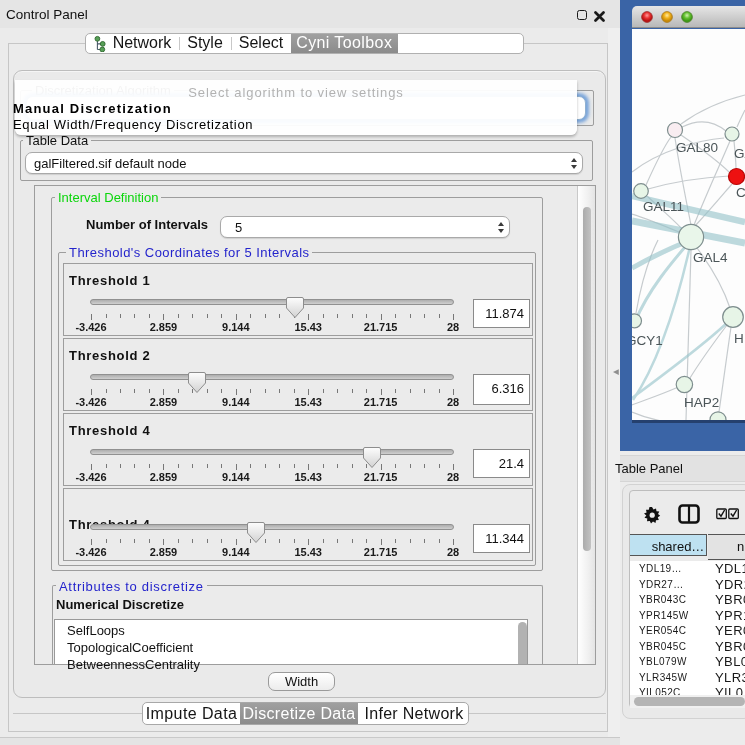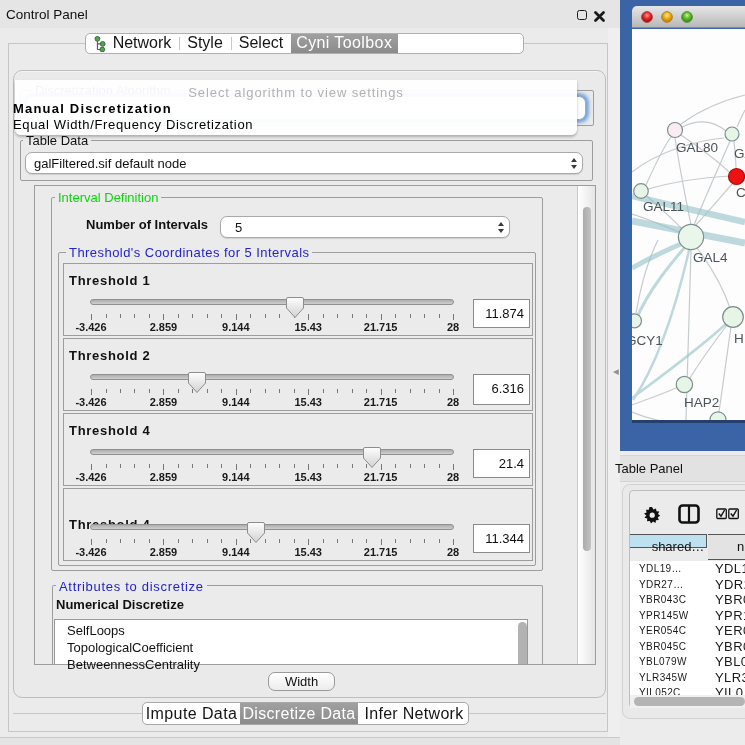--- a/index.html
+++ b/index.html
@@ -407,21 +407,21 @@
   </svg>
 <svg class="abs" style="left:716px;top:508px;" width="24" height="12" viewBox="0 0 24 12">
     <g fill="none" stroke="#111" stroke-width="1.3">
       <rect x="0.8" y="1" width="9.5" height="9.5" rx="1"></rect>
       <rect x="12.8" y="1" width="9.5" height="9.5" rx="1"></rect>
       <path d="M2.8 5.5 L5 8.2 L8.6 2" stroke-width="1.4"></path>
       <path d="M14.8 5.5 L17 8.2 L20.6 2" stroke-width="1.4"></path>
     </g>
   </svg>
 
-<div class="abs" style="left:630px;top:534px;width:77px;height:14px;background:#bee1f1;border-top:1px solid #555;border-bottom:1px solid #555;border-right:1px solid #555;font-size:13px;text-align:center;line-height:24px;color:#111;padding-left:20px;">shared…</div>
+<div class="abs" style="left:630px;top:534px;width:77px;height:22px;background:#bee1f1;border-top:1px solid #555;border-bottom:1px solid #555;border-right:1px solid #555;font-size:13px;text-align:center;line-height:24px;color:#111;padding-left:20px;">shared…</div>
 <div class="abs" style="left:708px;top:534px;width:37px;height:26px;background:#e3e3e3;border-top:1px solid #555;border-bottom:1px solid #555;font-size:13px;line-height:24px;color:#111;padding-left:29px;">n</div>
 
 <div class="abs" style="left:630px;top:561px;width:115px;height:134px;background:#fff;overflow:hidden;">
   <div style="position:absolute;left:9px;top:0;font-size:10px;line-height:15.5px;letter-spacing:0.4px;color:#1a1a1a;">YDL19…<br>YDR27…<br>YBR043C<br>YPR145W<br>YER054C<br>YBR045C<br>YBL079W<br>YLR345W<br>YIL052C</div>
   <div style="position:absolute;left:85px;top:0;font-size:13px;line-height:15.5px;letter-spacing:0.4px;color:#1a1a1a;">YDL1<br>YDR2<br>YBR0<br>YPR1<br>YER0<br>YBR0<br>YBL0<br>YLR3<br>YIL0</div>
 </div>
 
 <div class="abs" style="left:630px;top:695px;width:115px;height:13px;background:#f0f0f0;"></div>
 <div class="abs" style="left:634px;top:696.5px;width:111px;height:9.5px;background:#b4b4b4;border-radius:5px;"></div>
 

